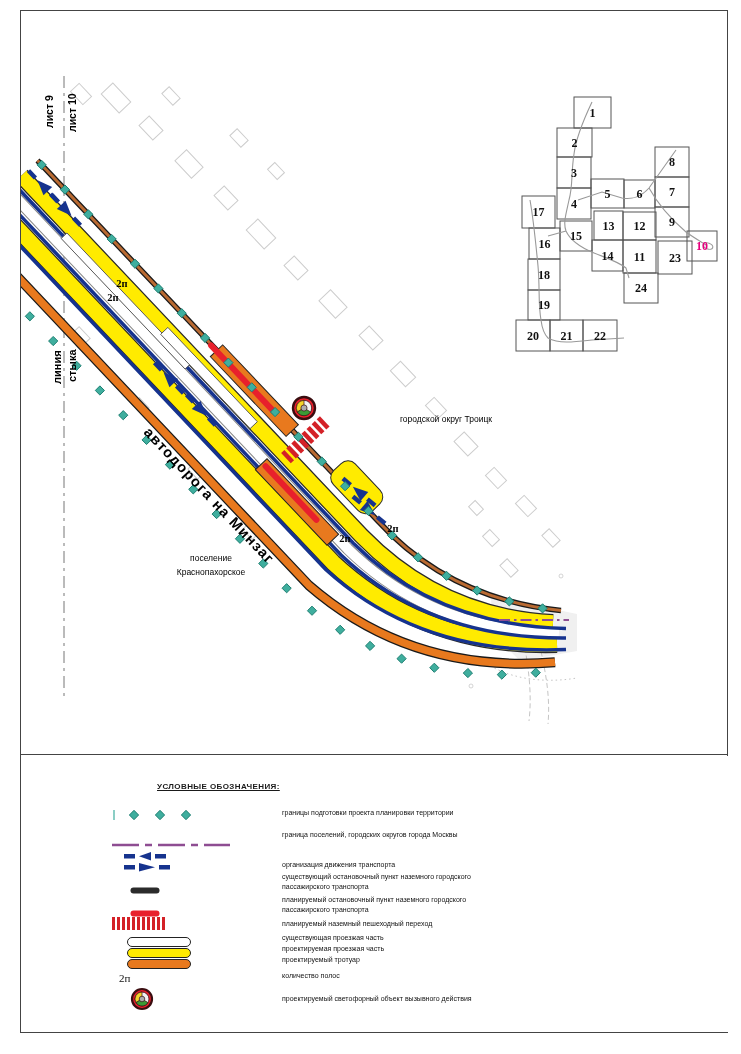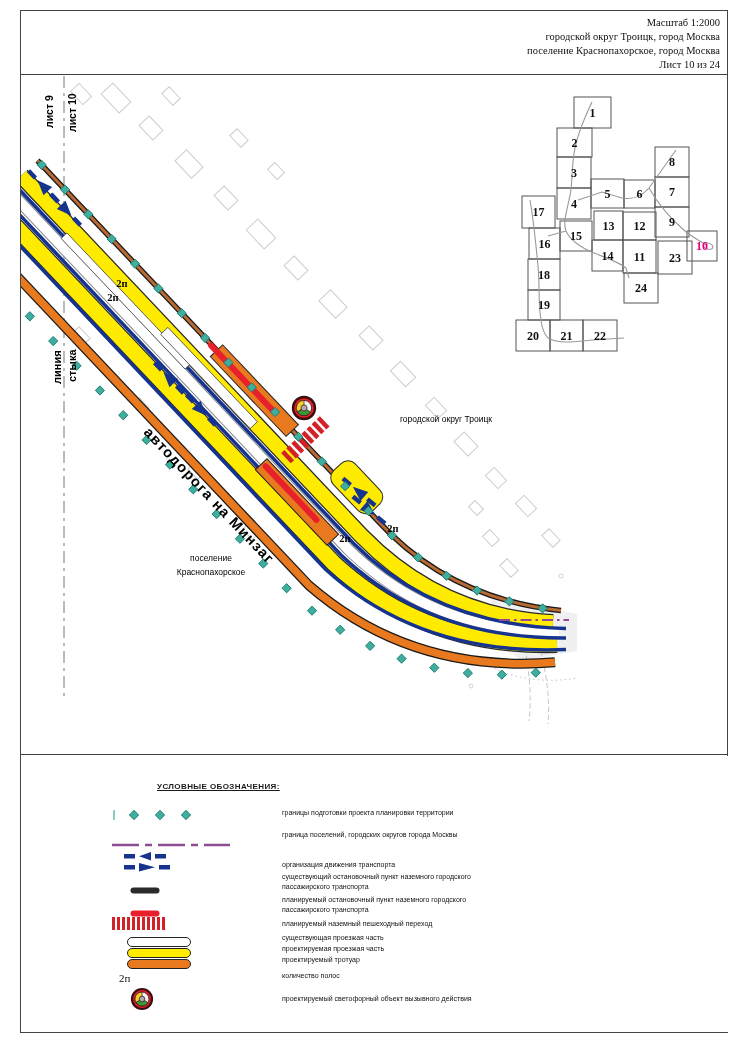--- a/index.html
+++ b/index.html
@@ -18,28 +18,20 @@
   .lane-count-text{font-family:"Liberation Serif",serif;font-size:11px;color:#111;}
   svg text{user-select:none;}
   .map-sans{font-family:"Liberation Sans",sans-serif;}
   .map-serif{font-family:"Liberation Serif",serif;}
 </style>
 </head>
 <body>
 
 <div class="frame">
 
-  <div class="header-band">
-    <div class="header-text">
-      <div>Масштаб 1:2000</div>
-      <div>городской округ Троицк, город Москва</div>
-      <div>поселение Краснопахорское, город Москва</div>
-      <div>Лист 10 из 24</div>
-    </div>
-  </div>
 
   <div class="map-area">
     <svg id="map-svg" width="706" height="679" viewBox="0 0 706 679" xmlns="http://www.w3.org/2000/svg">
       <g id="buildings">
           <rect x="-13" y="-8" width="26" height="16" fill="none" stroke="#CDCDCD" stroke-width="1" transform="translate(95,22) rotate(46.5)"></rect>
           <rect x="-10" y="-7" width="20" height="14" fill="none" stroke="#CDCDCD" stroke-width="1" transform="translate(130,52) rotate(46.5)"></rect>
           <rect x="-12" y="-8" width="24" height="16" fill="none" stroke="#CDCDCD" stroke-width="1" transform="translate(168,88) rotate(46.5)"></rect>
           <rect x="-10" y="-7" width="20" height="14" fill="none" stroke="#CDCDCD" stroke-width="1" transform="translate(205,122) rotate(46.5)"></rect>
           <rect x="-13" y="-8" width="26" height="16" fill="none" stroke="#CDCDCD" stroke-width="1" transform="translate(240,158) rotate(46.5)"></rect>
           <rect x="-10" y="-7" width="20" height="14" fill="none" stroke="#CDCDCD" stroke-width="1" transform="translate(275,192) rotate(46.5)"></rect>

